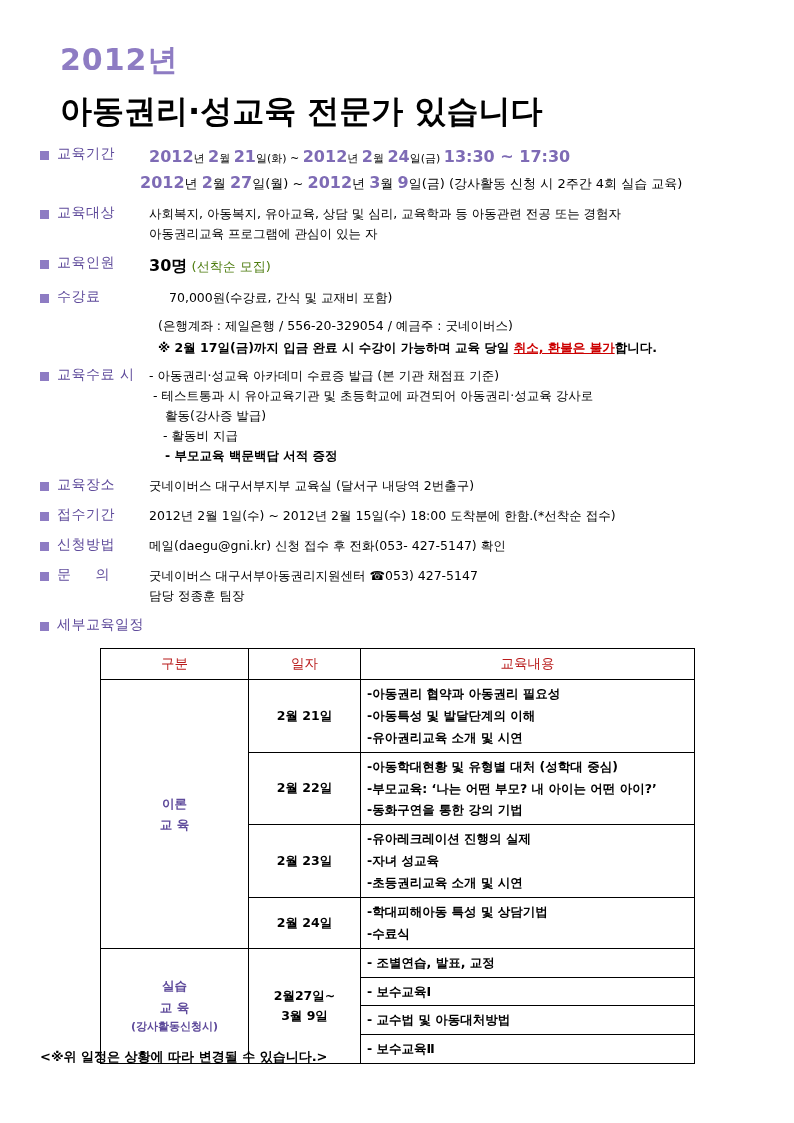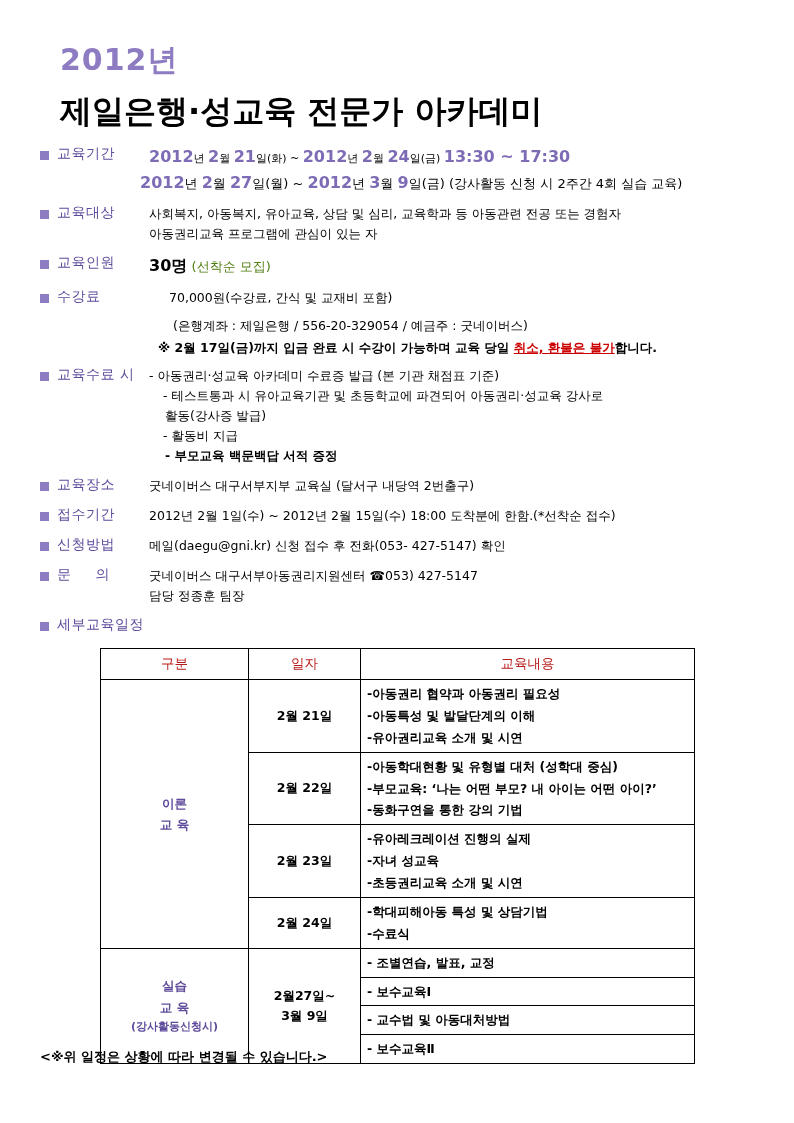--- a/index.html
+++ b/index.html
@@ -174,21 +174,21 @@
     font-size: 13px;
     font-weight: bold;
   }
 </style>
 </head>
 <body>
 
 <div class="page">
 
   <div class="title-year">2012년</div>
-  <div class="title-main">제일은행·성교육 전문가 아카데미</div>
+  <div class="title-main">아동권리·성교육 전문가 있습니다</div>
 
   <div class="body-area">
 
     <div class="row">
       <div class="bullet"></div>
       <div class="label">교육기간</div>
       <div class="content">
         <span class="violet-num">2012</span><span class="sm">년 </span><span class="violet-num">2</span><span class="sm">월 </span><span class="violet-num">21</span><span class="sm">일(화) ~ </span><span class="violet-num">2012</span><span class="sm">년 </span><span class="violet-num">2</span><span class="sm">월 </span><span class="violet-num">24</span><span class="sm">일(금) </span><span class="violet-num">13:30 ~ 17:30</span>
       </div>
     </div>
@@ -218,35 +218,35 @@
       </div>
     </div>
 
     <div class="gap"></div>
 
     <div class="row">
       <div class="bullet"></div>
       <div class="label">수강료</div>
       <div class="content sub-line">
         <div style="margin-left:20px;">70,000원(수강료, 간식 및 교재비 포함)</div>
-        <div style="margin-left:24px; margin-top:8px;">(은행계좌 : 제일은행 / 556-20-329054 / 예금주 : 굿네이버스)</div>
+        <div style="margin-left:9px; margin-top:8px;">(은행계좌 : 제일은행 / 556-20-329054 / 예금주 : 굿네이버스)</div>
       </div>
     </div>
     <div class="note-line">
       <span>※ 2월 17일(금)까지 입금 완료 시 수강이 가능하며 교육 당일 </span><span class="red-ul">취소, 환불은 불가</span><span>합니다.</span>
     </div>
 
     <div class="gap"></div>
 
     <div class="row">
       <div class="bullet"></div>
       <div class="label">교육수료 시</div>
       <div class="content sub-line">
         <div>-  아동권리·성교육 아카데미 수료증 발급 (본 기관 채점표 기준)</div>
-        <div style="margin-left:14px;">-  테스트통과 시 유아교육기관 및 초등학교에 파견되어 아동권리·성교육 강사로</div>
+        <div style="margin-left:4px;">-  테스트통과 시 유아교육기관 및 초등학교에 파견되어 아동권리·성교육 강사로</div>
         <div style="margin-left:16px;">활동(강사증 발급)</div>
         <div style="margin-left:14px;">-  활동비 지급</div>
         <div style="margin-left:16px;font-weight:bold;">-  부모교육 백문백답 서적 증정</div>
       </div>
     </div>
 
     <div class="gap"></div>
 
     <div class="row">
       <div class="bullet"></div>

